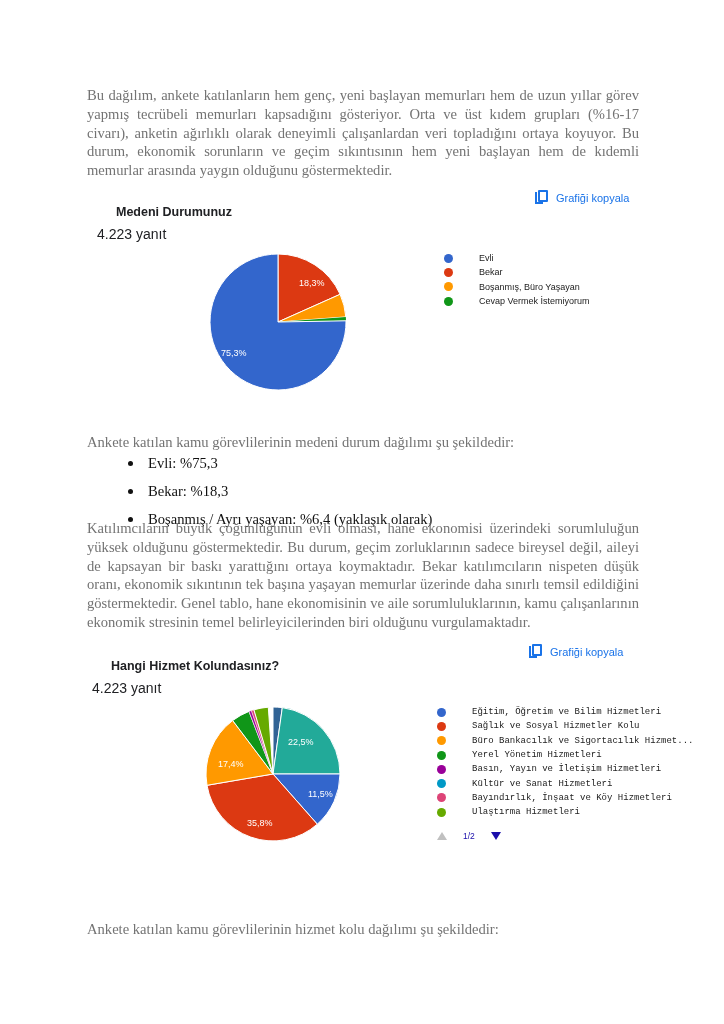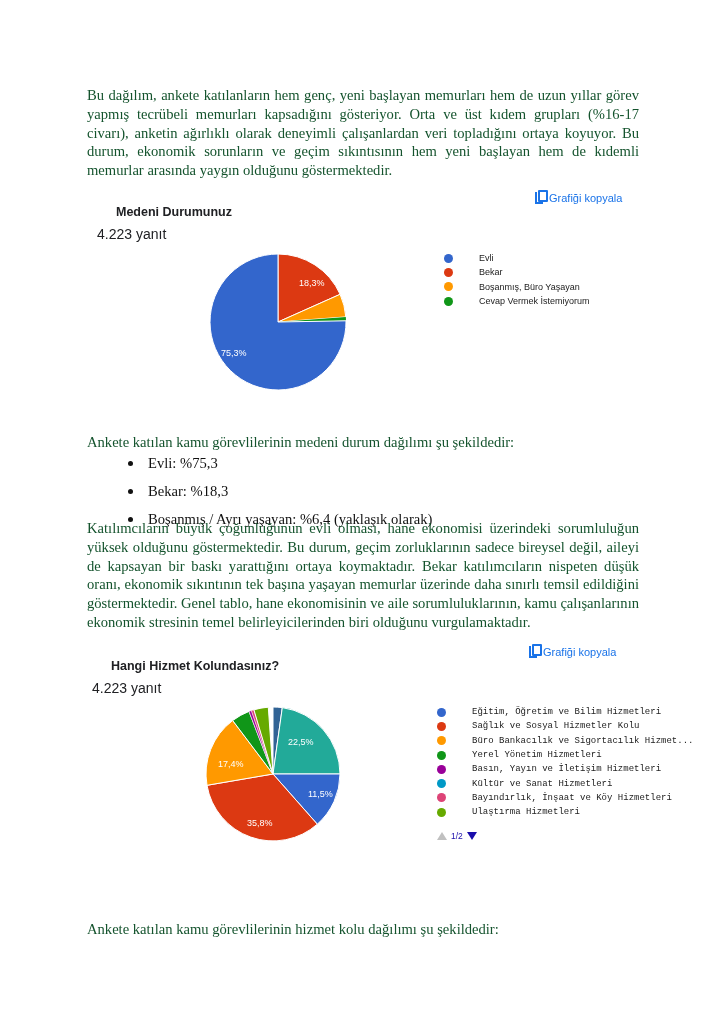--- a/index.html
+++ b/index.html
@@ -1,21 +1,21 @@
 <!DOCTYPE html>
 <html><head>
 <meta charset="utf-8">
 <style>
   html, body { margin: 0; padding: 0; background: #ffffff; }
   body { width: 724px; height: 1024px; position: relative; overflow: hidden; }
   .page { position: absolute; left: 0; top: 0; width: 724px; height: 1024px; }
   .para {
     position: absolute; left: 87px; width: 552px;
     font-family: "Liberation Serif", serif; font-size: 14.6px; line-height: 18.8px;
-    color: #14532d; text-align: justify; margin: 0;
+    color: #737373; text-align: justify; margin: 0;
   }
   .para.last-left { text-align-last: left; margin-top: 24px; }
   .bullets {
     position: absolute; left: 87px; width: 552px;
     font-family: "Liberation Serif", serif; font-size: 14.6px; color: #111;
     list-style: none; margin: 16px; padding: 0;
   }
   .bullets li { position: relative; padding-left: 45px; height: 28px; line-height: 18px; }
   .bullets li .dot {
     position: absolute; left: 25px; top: 7px; width: 5px; height: 5px; border-radius: 50%; background: #111;
@@ -23,31 +23,31 @@
   .card { position: absolute; left: 87px; width: 560px; }
   .card-title {
     position: absolute; left: 10px; top: 12px;
     font-family: "Liberation Sans", sans-serif; font-weight: bold; font-size: 12.5px; color: #202124; padding-left: 19px;
   }
   .card-sub {
     position: absolute; left: 10px; top: 33px;
     font-family: "Liberation Sans", sans-serif; font-size: 14px; color: #202124;
   }
   .copy-btn {
-    position: absolute; top: -3px; display: flex; align-items: center; cursor: pointer;
+    position: absolute; top: -3px; display: flex; align-items: center; gap: 7px; cursor: pointer;
     font-family: "Liberation Sans", sans-serif; font-size: 11px; color: #1a73e8;
   }
   .copy-icon { width: 14px; height: 15px; position: relative; }
   .copy-icon .back { position: absolute; left: 0; top: 2px; width: 3px; height: 12px; border-left: 2px solid #1a73e8; border-bottom: 2px solid #1a73e8; box-sizing: border-box; width: 8px; }
   .copy-icon .front { position: absolute; left: 3px; top: 0; width: 10px; height: 12px; border: 2px solid #1a73e8; box-sizing: border-box; border-radius: 1px; }
   .pie { position: absolute; }
   .legend { position: absolute; font-family: "Liberation Sans", sans-serif; font-size: 9px; color: #222; }
   .legend-item { display: flex; align-items: center; height: 14.3px; white-space: nowrap; gap: 20px; }
   .legend-dot { width: 9px; height: 9px; border-radius: 50%; margin-right: 6px; flex: 0 0 auto; }
-  .pager { position: absolute; display: flex; align-items: center; gap: 4px; font-family: "Liberation Sans", sans-serif; font-size: 8.5px; color: #1a0dab; }
+  .pager { position: absolute; display: flex; align-items: center; gap: 16px; font-family: "Liberation Sans", sans-serif; font-size: 8.5px; color: #1a0dab; }
   .tri-up { width: 0; height: 0; border-left: 5px solid transparent; border-right: 5px solid transparent; border-bottom: 8px solid #c0c0c0; }
   .tri-down { width: 0; height: 0; border-left: 5px solid transparent; border-right: 5px solid transparent; border-top: 8px solid #1a0dab; cursor: pointer; }
 </style>
 </head>
 <body>
 
 <div class="page">
 
   <p class="para" style="top:86px;">Bu dağılım, ankete katılanların hem genç, yeni başlayan memurları hem de uzun yıllar görev yapmış tecrübeli memurları kapsadığını gösteriyor. Orta ve üst kıdem grupları (%16-17 civarı), anketin ağırlıklı olarak deneyimli çalışanlardan veri topladığını ortaya koyuyor. Bu durum, ekonomik sorunların ve geçim sıkıntısının hem yeni başlayan hem de kıdemli memurlar arasında yaygın olduğunu göstermektedir.</p>
 

